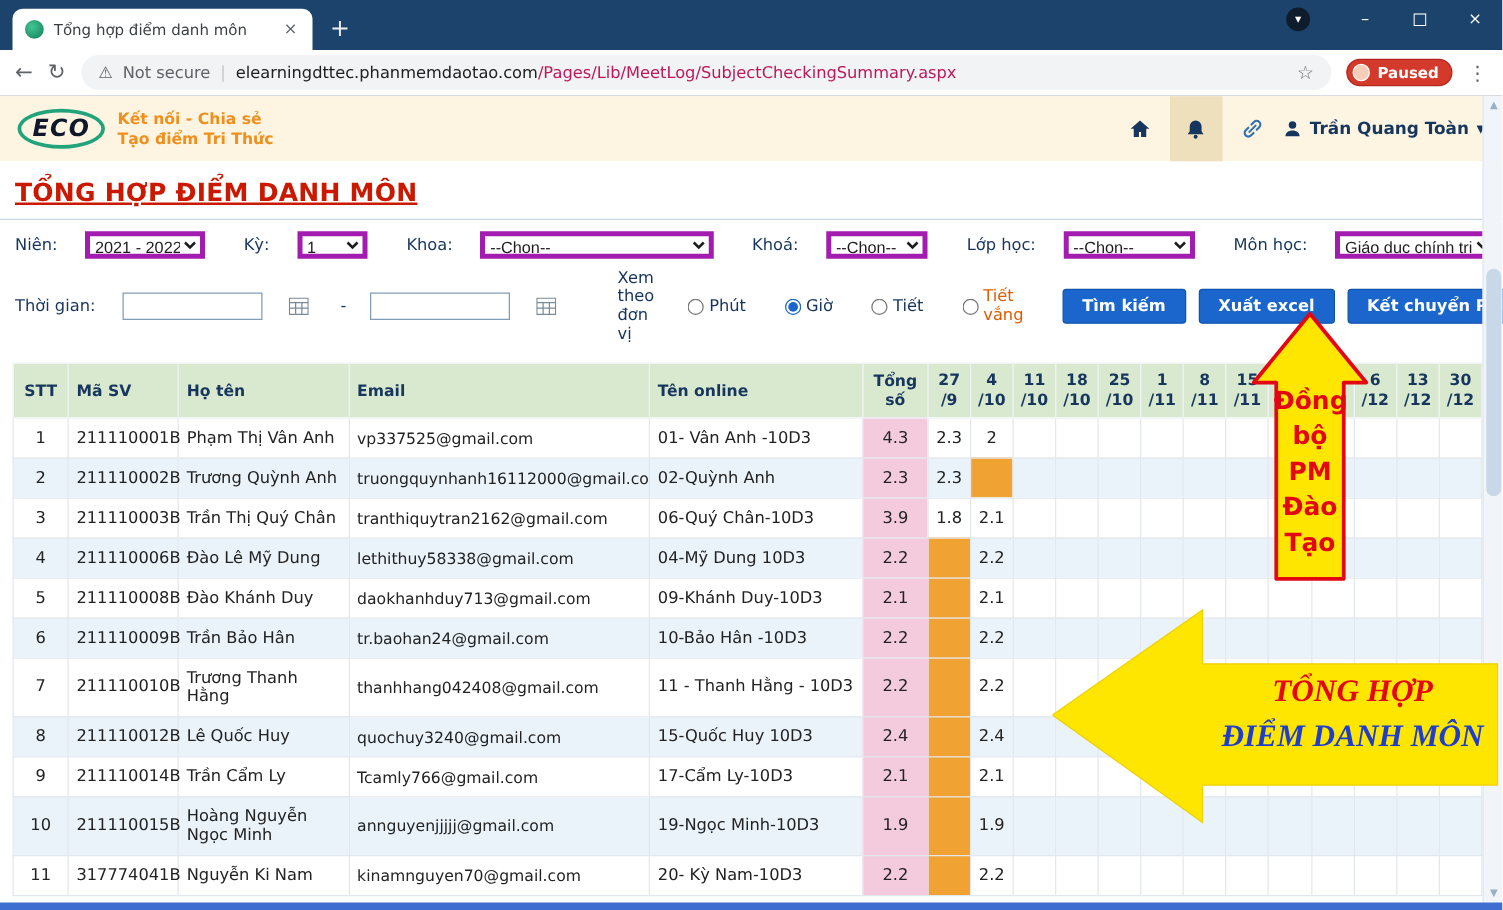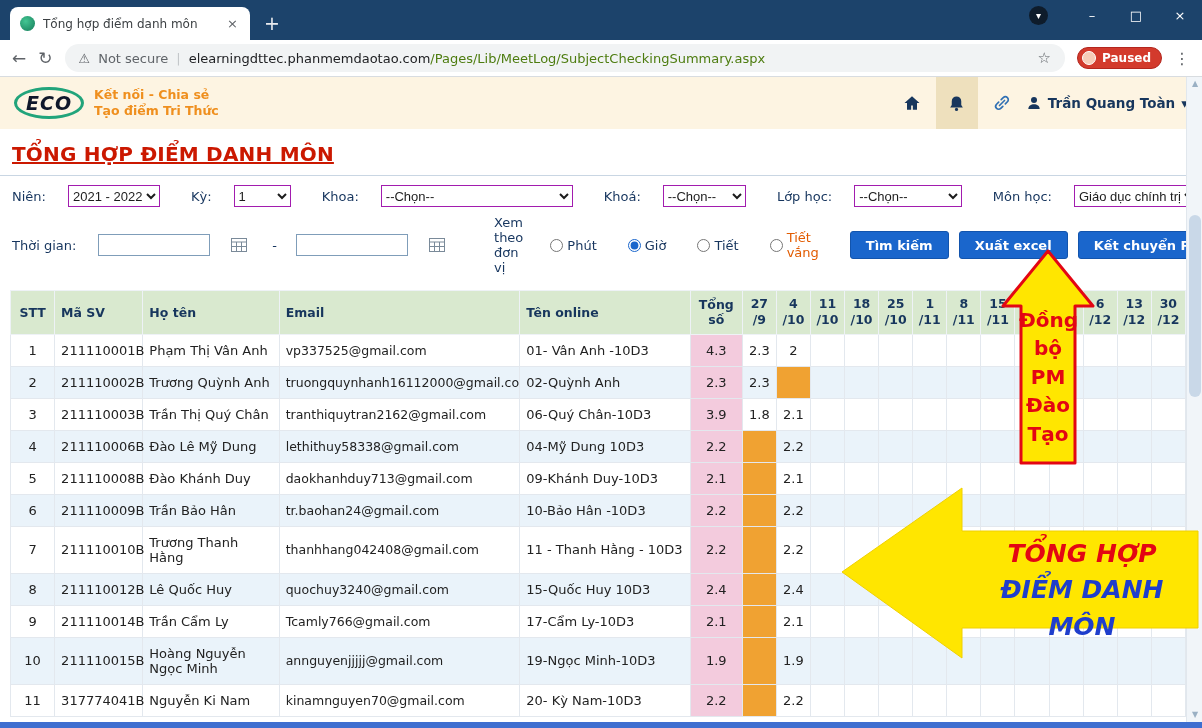--- a/index.html
+++ b/index.html
@@ -17,21 +17,21 @@
   .media-circle{width:19px;height:19px;border-radius:50%;background:#0e1c2b;color:#fff;font-size:10px;display:flex;align-items:center;justify-content:center;margin-right:22px;cursor:pointer;}
   .winbtn{width:44px;text-align:center;color:#fff;font-size:13px;cursor:pointer;}
 
   
   .addressbar{height:37px;background:#fff;border-bottom:1px solid #d8dce0;display:flex;align-items:center;padding:0 12px;gap:12px;}
   .nav-icon{color:#5f6368;font-size:17px;cursor:pointer;line-height:1;}
   .omnibox{flex:1;height:28px;background:#f1f3f4;border-radius:14px;display:flex;align-items:center;padding:0 14px;gap:8px;font-size:13px;color:#5f6368;min-width:0;}
   .warn{font-size:13px;}
   .url-sep{color:#c4c7ca;}
   .url{white-space:nowrap;overflow:hidden;color:#202124;}
-  .url .path{color:#4d7c0f;}
+  .url .path{color:#be185d;}
   .star{margin-left:auto;font-size:15px;cursor:pointer;}
   .badge-paused{background:#d33a2c;color:#fff;border-radius:12px;height:22px;display:flex;align-items:center;gap:6px;padding:0 10px 0 4px;font-size:12px;font-weight:bold;border:1px solid #b3261e;cursor:pointer;flex:none;}
   .badge-dot{width:14px;height:14px;border-radius:50%;background:#f6cdb9;border:1px solid #fff;}
   .menu-dots{color:#5f6368;font-size:16px;cursor:pointer;}
 
   
   .appheader{height:52px;background:#fdf4e2;display:flex;align-items:center;padding:0 14px;gap:10px;}
   .logo-ring{border:3px solid #21a47b;border-radius:50%;padding:2px 9px;color:#0f172a;font-weight:bold;font-style:italic;font-size:19px;letter-spacing:1px;}
   .slogan{font-size:12.5px;color:#ef8f1e;font-weight:bold;line-height:1.3;}
   .hdr-right{margin-left:auto;display:flex;align-items:center;gap:14px;}
@@ -40,21 +40,21 @@
   .userbox{display:flex;align-items:center;gap:6px;color:#17365d;font-size:13.5px;font-weight:bold;cursor:pointer;}
 
   
   .pagetitle-wrap{border-bottom:1px solid #c9d6e3;padding:13px 0 9px 12px;background:#fff;}
   .pagetitle{color:#cb1800;font-size:20px;font-weight:bold;text-decoration:underline;letter-spacing:.2px;}
 
   
   .filters{padding:9px 0 4px 12px;font-size:13px;color:#16355e;}
   .frow{display:flex;align-items:center;margin-bottom:8px;gap:17px;}
   .frow .lbl{margin-right:5px;white-space:nowrap;}
-  select{font-size:13px;height:22px;border:1px solid #a21caf;background:#fff;color:#1c1c1c;margin-right:14px;}
+  select{font-size:13px;height:22px;border:4px solid #a21caf;background:#fff;color:#1c1c1c;margin-right:14px;}
   .sel-nien{width:96px;} .sel-ky{width:70px;} .sel-khoa{width:236px;} .sel-khoa2{width:102px;} .sel-lop{width:132px;} .sel-mon{width:142px;margin-right:4px;}
   .dateinput{width:112px;height:22px;border:1px solid #7f9db9;font-size:13px;padding:0 4px;}
   .calbtn{margin:0 6px 0 4px;cursor:pointer;display:flex;align-items:center;}
   .dash{margin:0 2px;}
   .unit-lbl{margin:0 10px 0 26px;}
   .unit-radio{display:flex;align-items:center;gap:4px;margin-right:14px;cursor:pointer;}
   .unit-radio input{accent-color:#1a66cc;margin:0;}
   .unit-orange{color:#e25b00;}
   .btn-group{margin-left:auto;margin-right:86px;display:flex;gap:10px;}
   .btn{background:#1a66cc;color:#fff;font-size:13px;font-weight:bold;border:1px solid #1254ad;border-radius:3px;height:28px;padding:0 15px;cursor:pointer;font-family:inherit;white-space:nowrap;}
@@ -72,21 +72,21 @@
   td.td-orange{background:#f0a232 !important;}
 
   
   .scrollbar{position:absolute;top:77px;right:0;width:16px;height:645px;background:#f1f5f9;border-left:1px solid #e1e7ed;z-index:20;}
   .scroll-arrow{position:absolute;left:0;width:16px;height:14px;color:#9ab0c4;font-size:8px;text-align:center;line-height:14px;cursor:pointer;}
   .scroll-thumb{position:absolute;top:138px;left:2px;width:12px;height:182px;background:#c9d8e8;border-radius:6px;cursor:pointer;}
 
   .note-up{position:absolute;left:1001px;top:248px;width:94px;height:218px;z-index:40;}
   .note-up-text{position:absolute;left:18px;top:58px;width:58px;text-align:center;color:#e30613;font-size:20px;font-weight:bold;line-height:1.42;}
   .note-big{position:absolute;left:842px;top:476px;width:358px;height:184px;z-index:40;}
-  .note-big-text{position:absolute;left:126px;top:60px;width:228px;text-align:center;font-weight:bold;font-style:italic;line-height:1.45;}
+  .note-big-text{position:absolute;left:126px;top:60px;width:228px;text-align:center;font-weight:bold;font-style:italic;line-height:1.45;font-family:Liberation Serif, serif;}
   .note-big-text .l1{color:#e30613;font-size:25px;}
   .note-big-text .l2{color:#1f3ecc;font-size:25px;}
 
   .bottom-strip{position:absolute;left:0;bottom:0;width:1202px;height:6px;background:#3e6ed0;z-index:50;}
 </style>
 </head>
 <body>
 
 <div class="titlebar">
   <div class="tab">

